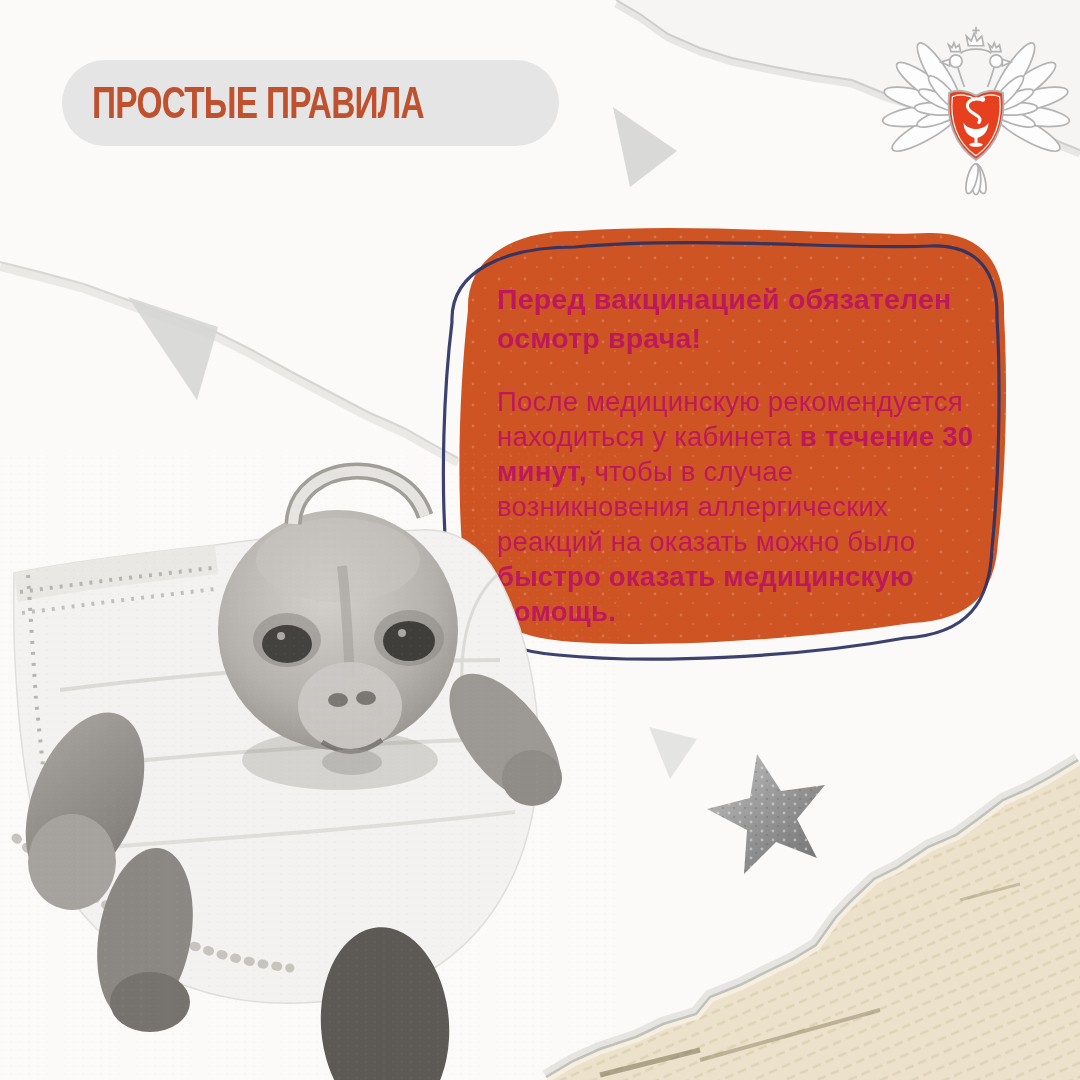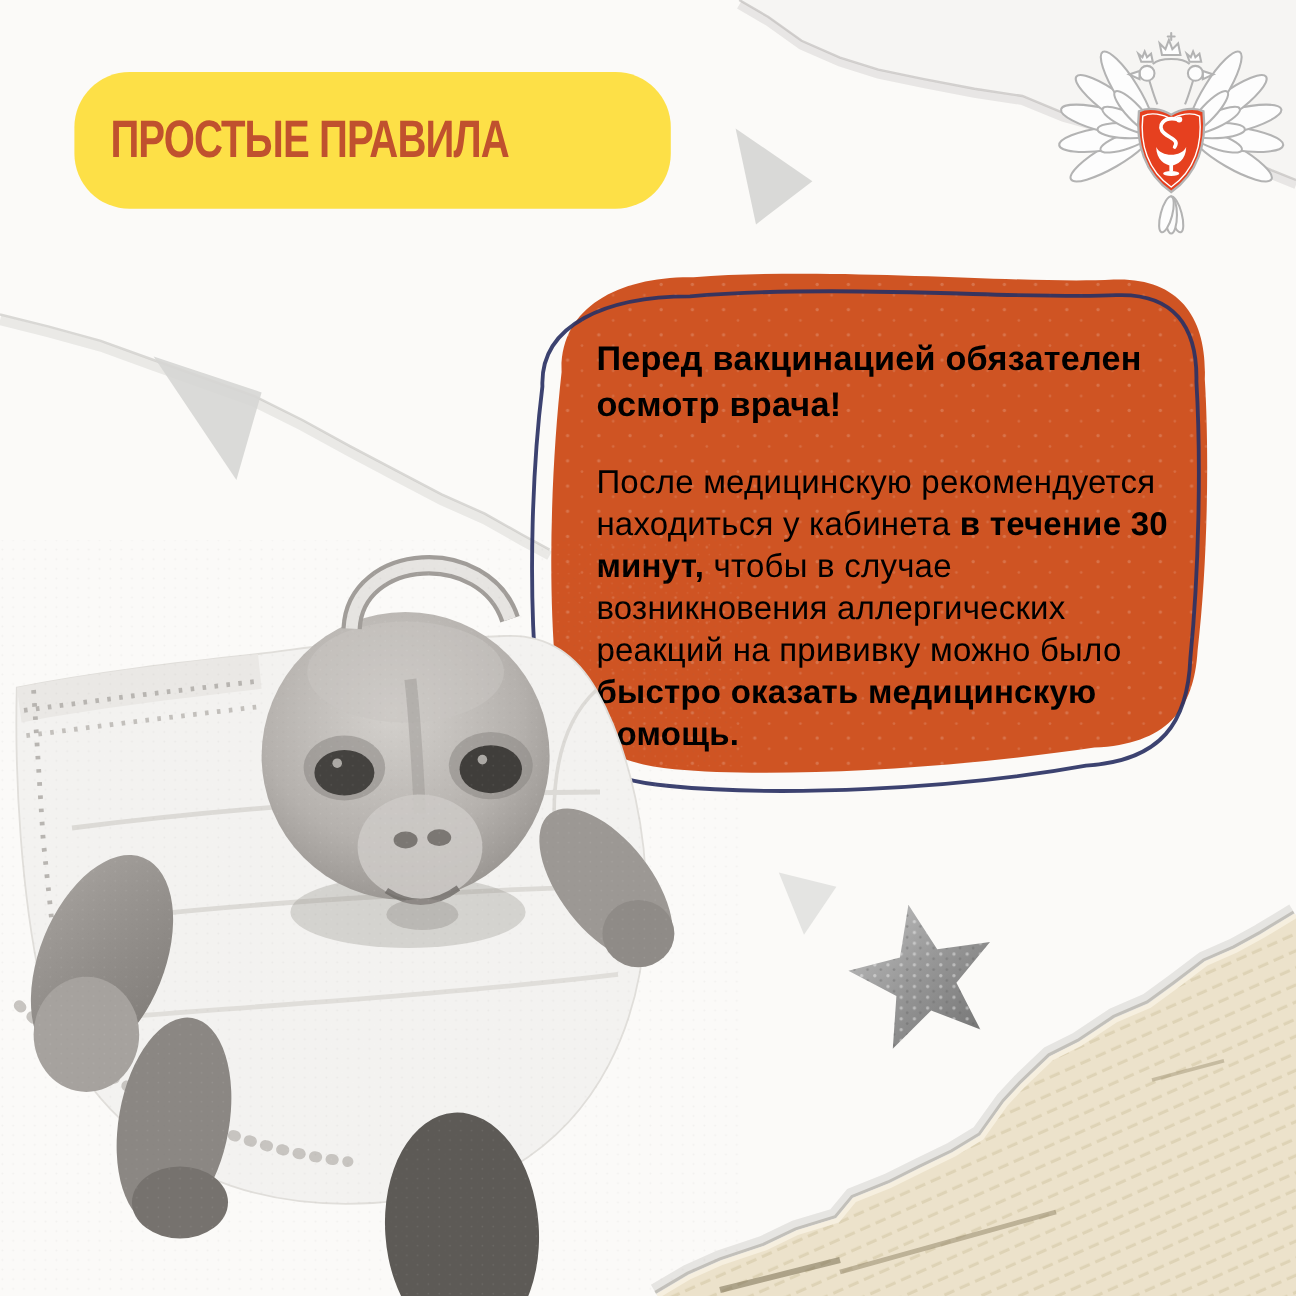--- a/index.html
+++ b/index.html
@@ -6,37 +6,37 @@
   .canvas{
     position:relative; width:1080px; height:1080px; overflow:hidden;
     background:#fbfaf8;
     font-family:"Liberation Sans", sans-serif;
   }
   .layer{position:absolute; inset:0; width:1080px; height:1080px;}
 
   
   .badge{
     position:absolute; left:62px; top:60px; height:86px;
-    background:#fde047; border-radius:46px;
-    display:flex; align-items:center; padding:14px 30px;
+    background:#e5e5e5; border-radius:46px;
+    display:flex; align-items:center; padding:0 30px;
   }
   .badge-label{
     color:#c0512e; font-weight:800; font-size:44px; letter-spacing:-1px;
     transform:scaleX(.76); transform-origin:left center; white-space:nowrap;
     font-family:"Liberation Sans", sans-serif;
   }
 
   
   .emblem{position:absolute; left:880px; top:16px; width:192px; height:192px;}
 
   
   .card-svg{position:absolute; left:0; top:0; width:1080px; height:1080px;}
   .card-text{
     position:absolute; left:497px; top:280px; width:484px;
-    color:#000000; font-size:27.5px; line-height:35px; letter-spacing:.2px;
+    color:#be185d; font-size:27.5px; line-height:35px; letter-spacing:.2px;
   }
   .card-title{margin:0 0 26px 0; font-size:28.5px; line-height:39px; font-weight:700;}
   .card-body{margin:0;}
   .b{font-weight:700;}
 </style>
 </head>
 <body>
 
 <div class="canvas">
 
@@ -86,21 +86,21 @@
          C 995 592, 972 620, 912 623 C 798 640, 650 649, 562 641
          C 506 636, 466 612, 463 558 C 456 478, 460 382, 468 310 Z" fill="url(#speck)"></path>
     <path d="M 452 322 C 450 270, 506 247, 575 247 C 700 236, 855 250, 930 246
          C 978 244, 998 272, 997 318 C 1001 386, 999 478, 992 548
          C 990 602, 968 634, 905 638 C 795 658, 648 664, 558 655
          C 496 650, 450 624, 447 566 C 440 482, 444 386, 452 322 Z" fill="none" stroke="#2b3264" stroke-width="3.2" opacity="0.92"></path>
   </svg>
 
   <div class="card-text">
     <p class="card-title">Перед вакцинацией обязателен осмотр врача!</p>
-    <p class="card-body"><span>После медицинскую рекомендуется находиться у кабинета </span><span class="b">в течение 30 минут,</span><span> чтобы в случае возникновения аллергических реакций на прививку можно было </span><span class="b">быстро оказать медицинскую помощь.</span></p>
+    <p class="card-body"><span>После медицинскую рекомендуется находиться у кабинета </span><span class="b">в течение 30 минут,</span><span> чтобы в случае возникновения аллергических реакций на оказать можно было </span><span class="b">быстро оказать медицинскую помощь.</span></p>
   </div>
 
   <svg class="layer" viewBox="0 0 1080 1080">
     <defs>
       <radialGradient id="headGrad" cx="0.45" cy="0.35" r="0.75">
         <stop offset="0" stop-color="#d4d1cd"></stop>
         <stop offset="0.6" stop-color="#b5b1ad"></stop>
         <stop offset="1" stop-color="#8f8b87"></stop>
       </radialGradient>
       <linearGradient id="armGrad" x1="0" y1="0" x2="1" y2="1">

